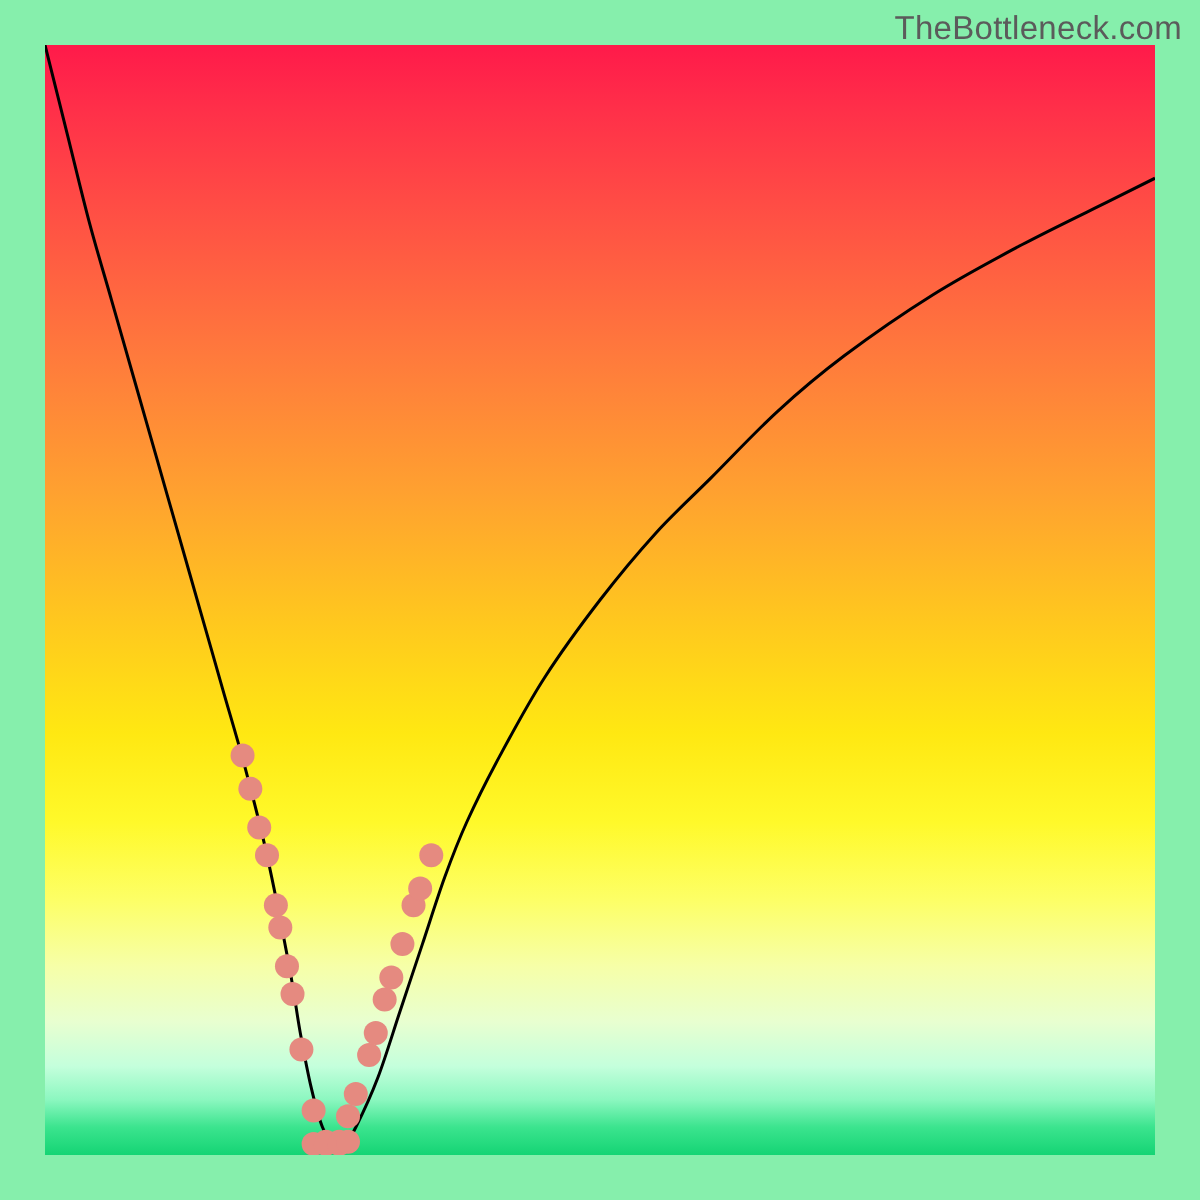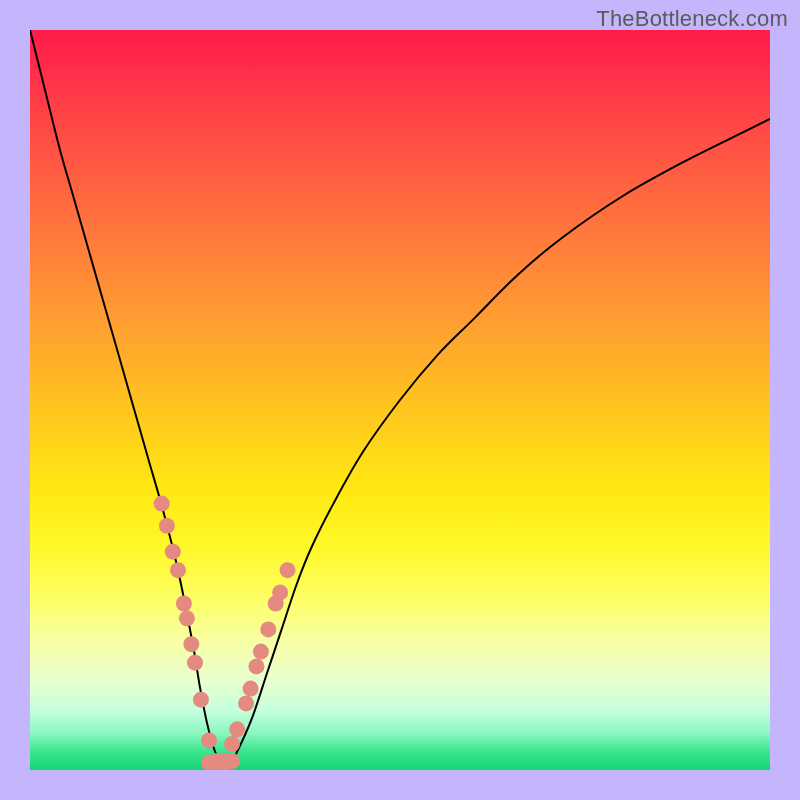--- a/index.html
+++ b/index.html
@@ -10,21 +10,21 @@
     background: #000;
     overflow: hidden;
     font-family: Arial, Helvetica, sans-serif;
   }
   .frame {
     position: absolute;
     top: 0;
     left: 0;
     width: 800px;
     height: 800px;
-    background: #c4b5fd;
+    background: #86efac;
   }
   .plot-area {
     position: absolute;
     top: 30px;
     left: 30px;
     width: 740px;
     height: 740px;
     overflow: hidden;
   }
   .gradient-bg {

